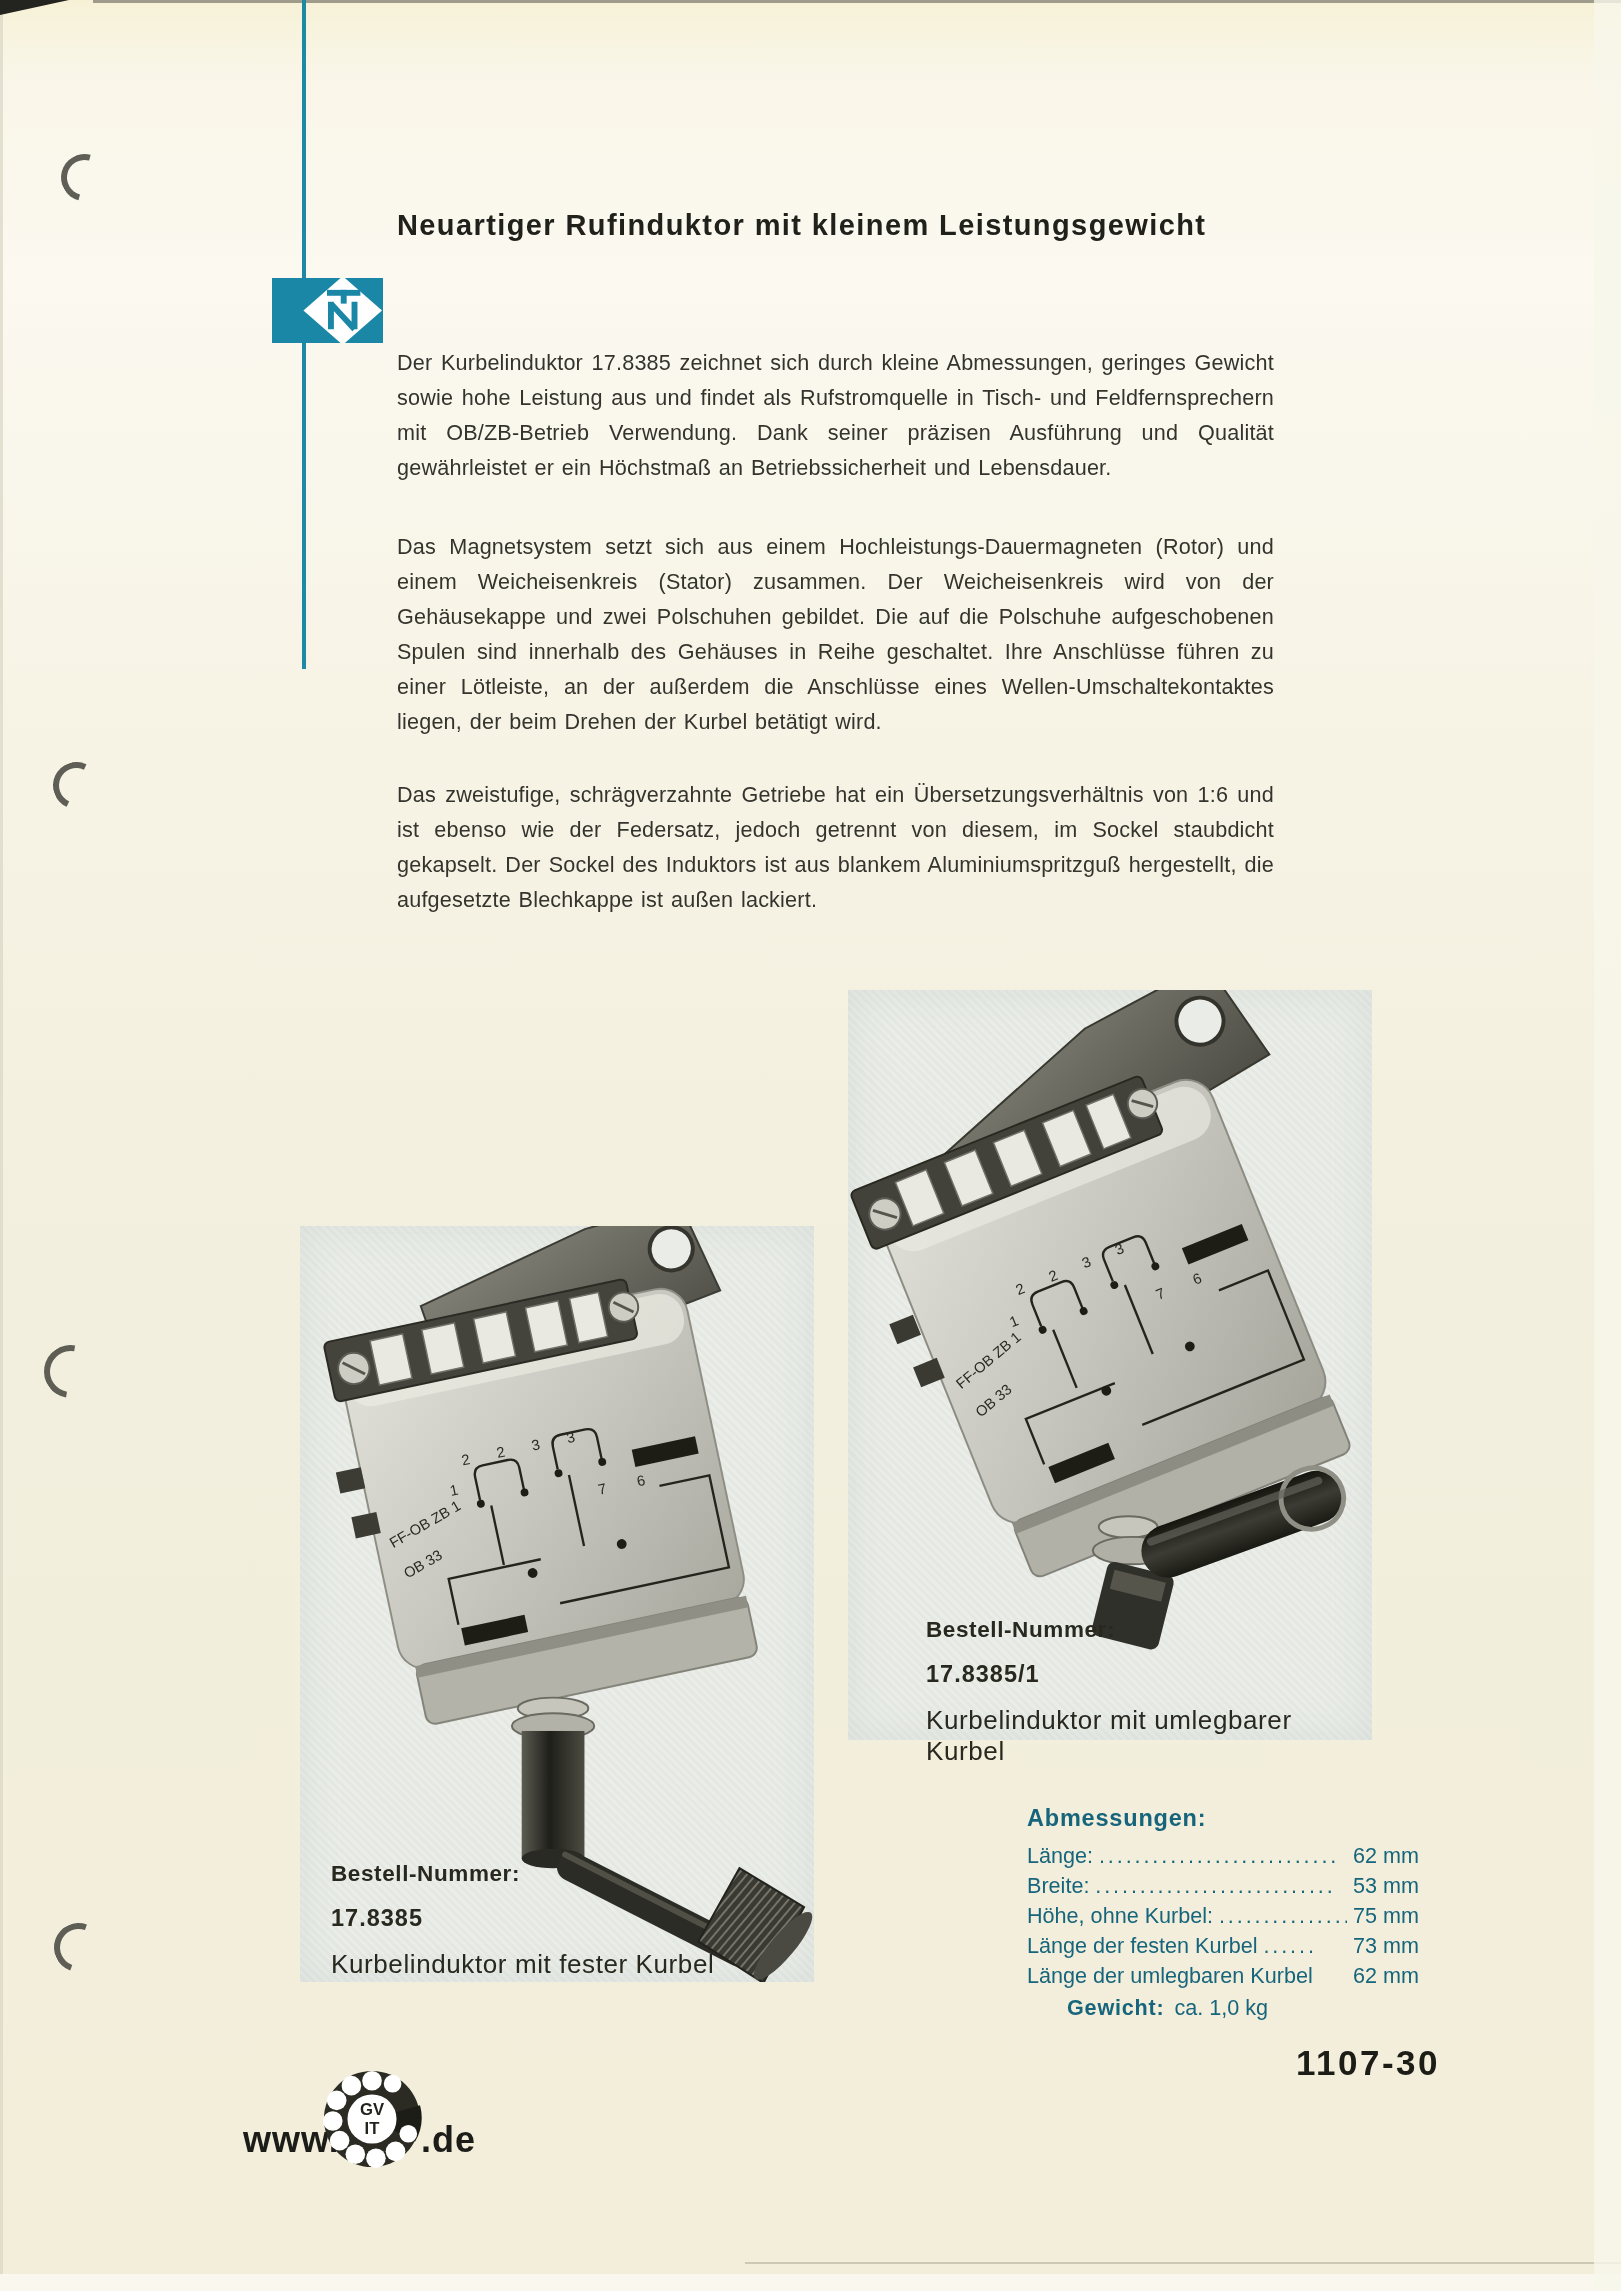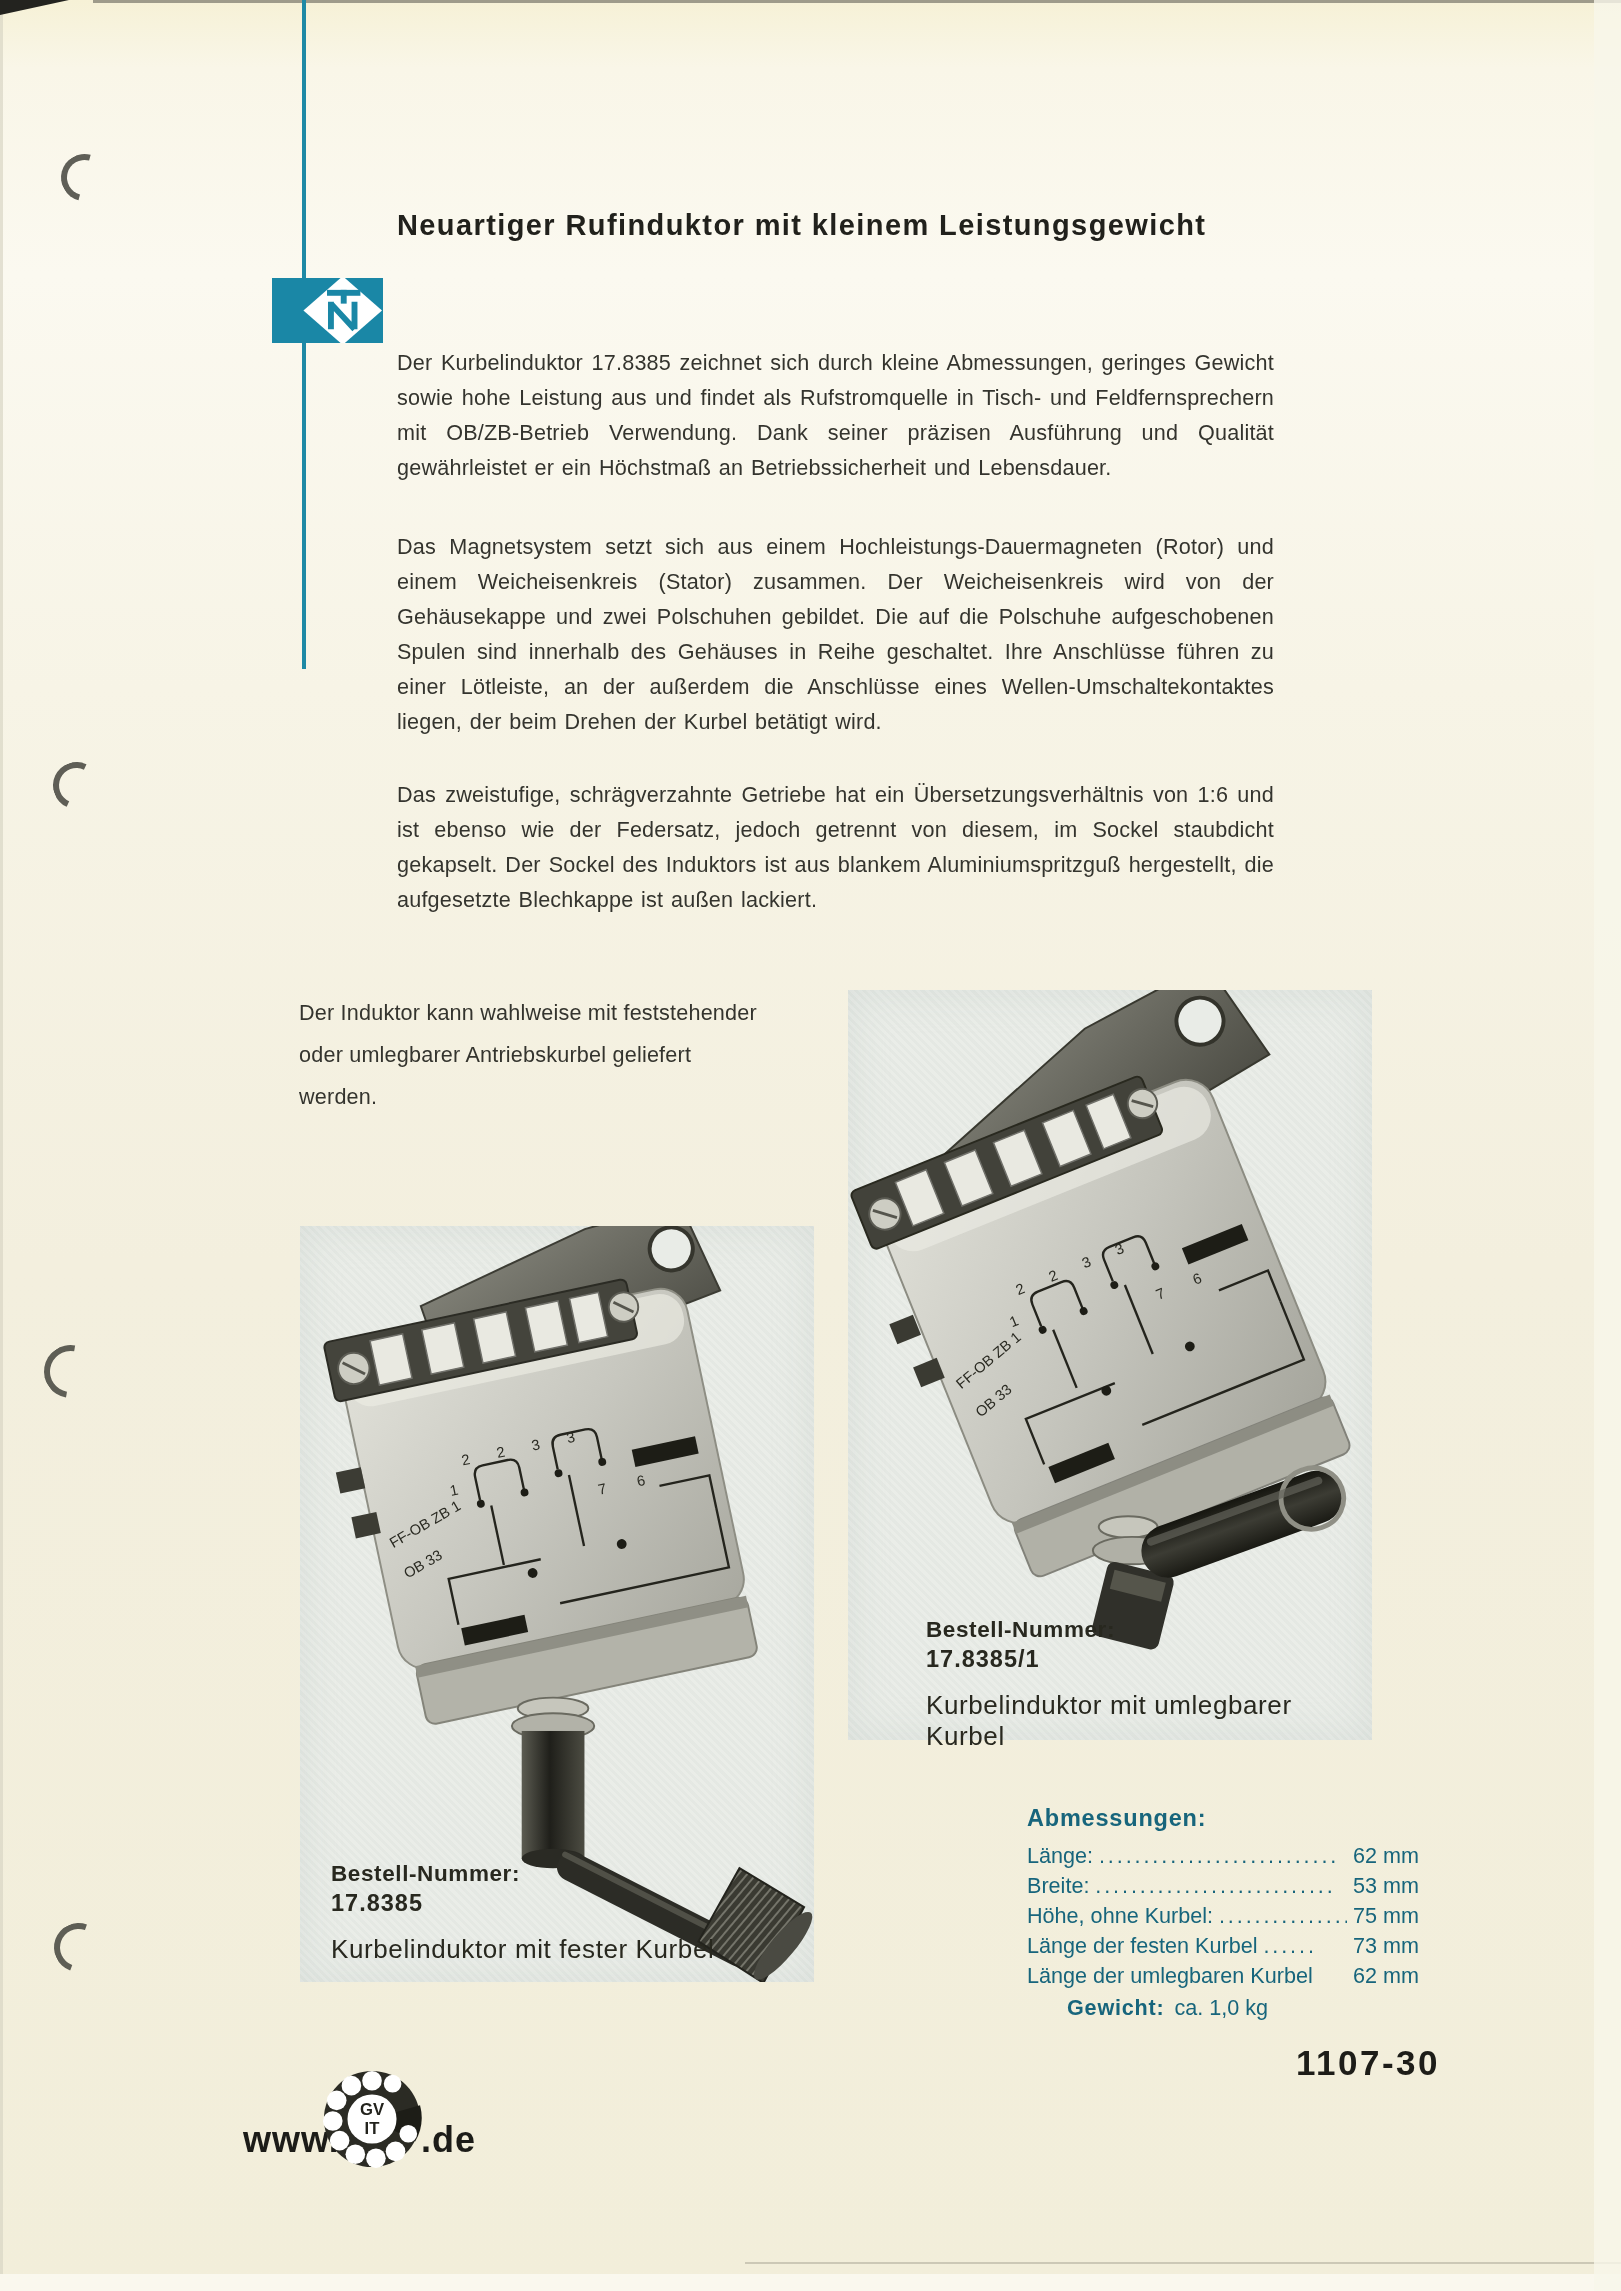--- a/index.html
+++ b/index.html
@@ -24,21 +24,21 @@
   .p1{top:345px;} .p2{top:529px;} .p3{top:777px;}
   .side-note{left:299px;top:992px;width:470px;font-size:21.6px;line-height:42px;letter-spacing:0.2px;color:#34342e;}
   
   .photo{background:#e9ece7;box-shadow:inset 0 0 39px rgba(190,200,195,.35);}
   .photo:after{content:"";position:absolute;inset:0;
     background:repeating-linear-gradient(45deg,rgba(255,255,255,.05) 0 2.9px,rgba(120,140,135,.04) 2.9px 5.9px);}
   .photo-left{left:300px;top:1226px;width:514px;height:756px;}
   .photo-right{left:848px;top:990px;width:524px;height:750px;}
   .caption{position:absolute;z-index:3;color:#28281f;}
   .cap-label{font-size:22.5px;font-weight:700;letter-spacing:0.6px;}
-  .cap-number{font-size:23.5px;font-weight:700;letter-spacing:1px;margin-top:3px;}
+  .cap-number{font-size:23.5px;font-weight:700;letter-spacing:1px;margin-top:18px;}
   .cap-text{font-size:26px;font-weight:400;letter-spacing:0.6px;margin-top:17px;}
   
   .specs{left:1027px;top:1803px;width:392px;color:#17657c;font-size:21.6px;line-height:30px;}
   .specs .head{font-size:23.5px;font-weight:700;letter-spacing:0.8px;margin-bottom:7.8px;}
   .spec-row{display:flex;align-items:baseline;}
   .spec-row .lbl{white-space:nowrap;}
   .spec-row .dots{flex:1;overflow:hidden;white-space:nowrap;margin:0 5.9px;letter-spacing:2.9px;}
   .spec-row .val{white-space:nowrap;}
   .spec-row .b,.head,.wlbl{font-weight:700;}
   .wrow{margin-top:2px;margin-left:40px;}
@@ -73,21 +73,20 @@
       <rect x="56" y="12" width="34" height="6" fill="#1a87a6"></rect>
       <rect x="70" y="12" width="6" height="14" fill="#1a87a6"></rect>
       <path d="M60,52 V24 M60,26 L84,52 M84,52 V24" stroke="#1a87a6" stroke-width="6" fill="none"></path>
     </svg>
   </div>
 
   <div class="abs title">Neuartiger Rufinduktor mit kleinem Leistungsgewicht</div>
   <div class="abs para p1">Der Kurbelinduktor 17.8385 zeichnet sich durch kleine Abmessungen, geringes Gewicht sowie hohe Leistung aus und findet als Rufstromquelle in Tisch- und Feldfernsprechern mit OB/ZB-Betrieb Verwendung. Dank seiner präzisen Ausführung und Qualität gewährleistet er ein Höchstmaß an Betriebssicherheit und Lebensdauer.</div>
   <div class="abs para p2">Das Magnetsystem setzt sich aus einem Hochleistungs-Dauermagneten (Rotor) und einem Weicheisenkreis (Stator) zusammen. Der Weicheisenkreis wird von der Gehäusekappe und zwei Polschuhen gebildet. Die auf die Polschuhe aufgeschobenen Spulen sind innerhalb des Gehäuses in Reihe geschaltet. Ihre Anschlüsse führen zu einer Lötleiste, an der außerdem die Anschlüsse eines Wellen-Umschaltekontaktes liegen, der beim Drehen der Kurbel betätigt wird.</div>
   <div class="abs para p3">Das zweistufige, schrägverzahnte Getriebe hat ein Übersetzungsverhältnis von 1:6 und ist ebenso wie der Federsatz, jedoch getrennt von diesem, im Sockel staubdicht gekapselt. Der Sockel des Induktors ist aus blankem Aluminiumspritzguß hergestellt, die aufgesetzte Blechkappe ist außen lackiert.</div>
-  <div class="abs side-note">Der Induktor kann wahlweise mit feststehender oder umlegbarer Antriebskurbel geliefert werden.</div>
 
   <div class="abs photo photo-left">
     <svg width="514" height="756" viewBox="0 0 524 771" style="position:absolute;left:0;top:0;z-index:2">
       <defs>
         <linearGradient id="capL" x1="0" y1="0" x2="1" y2="1">
           <stop offset="0" stop-color="#e2e2da"></stop>
             <stop offset=".5" stop-color="#c7c7bf"></stop>
             <stop offset="1" stop-color="#a8a89f"></stop>
         </linearGradient>
         <linearGradient id="brkL" x1="0" y1="0" x2="1" y2="1">

